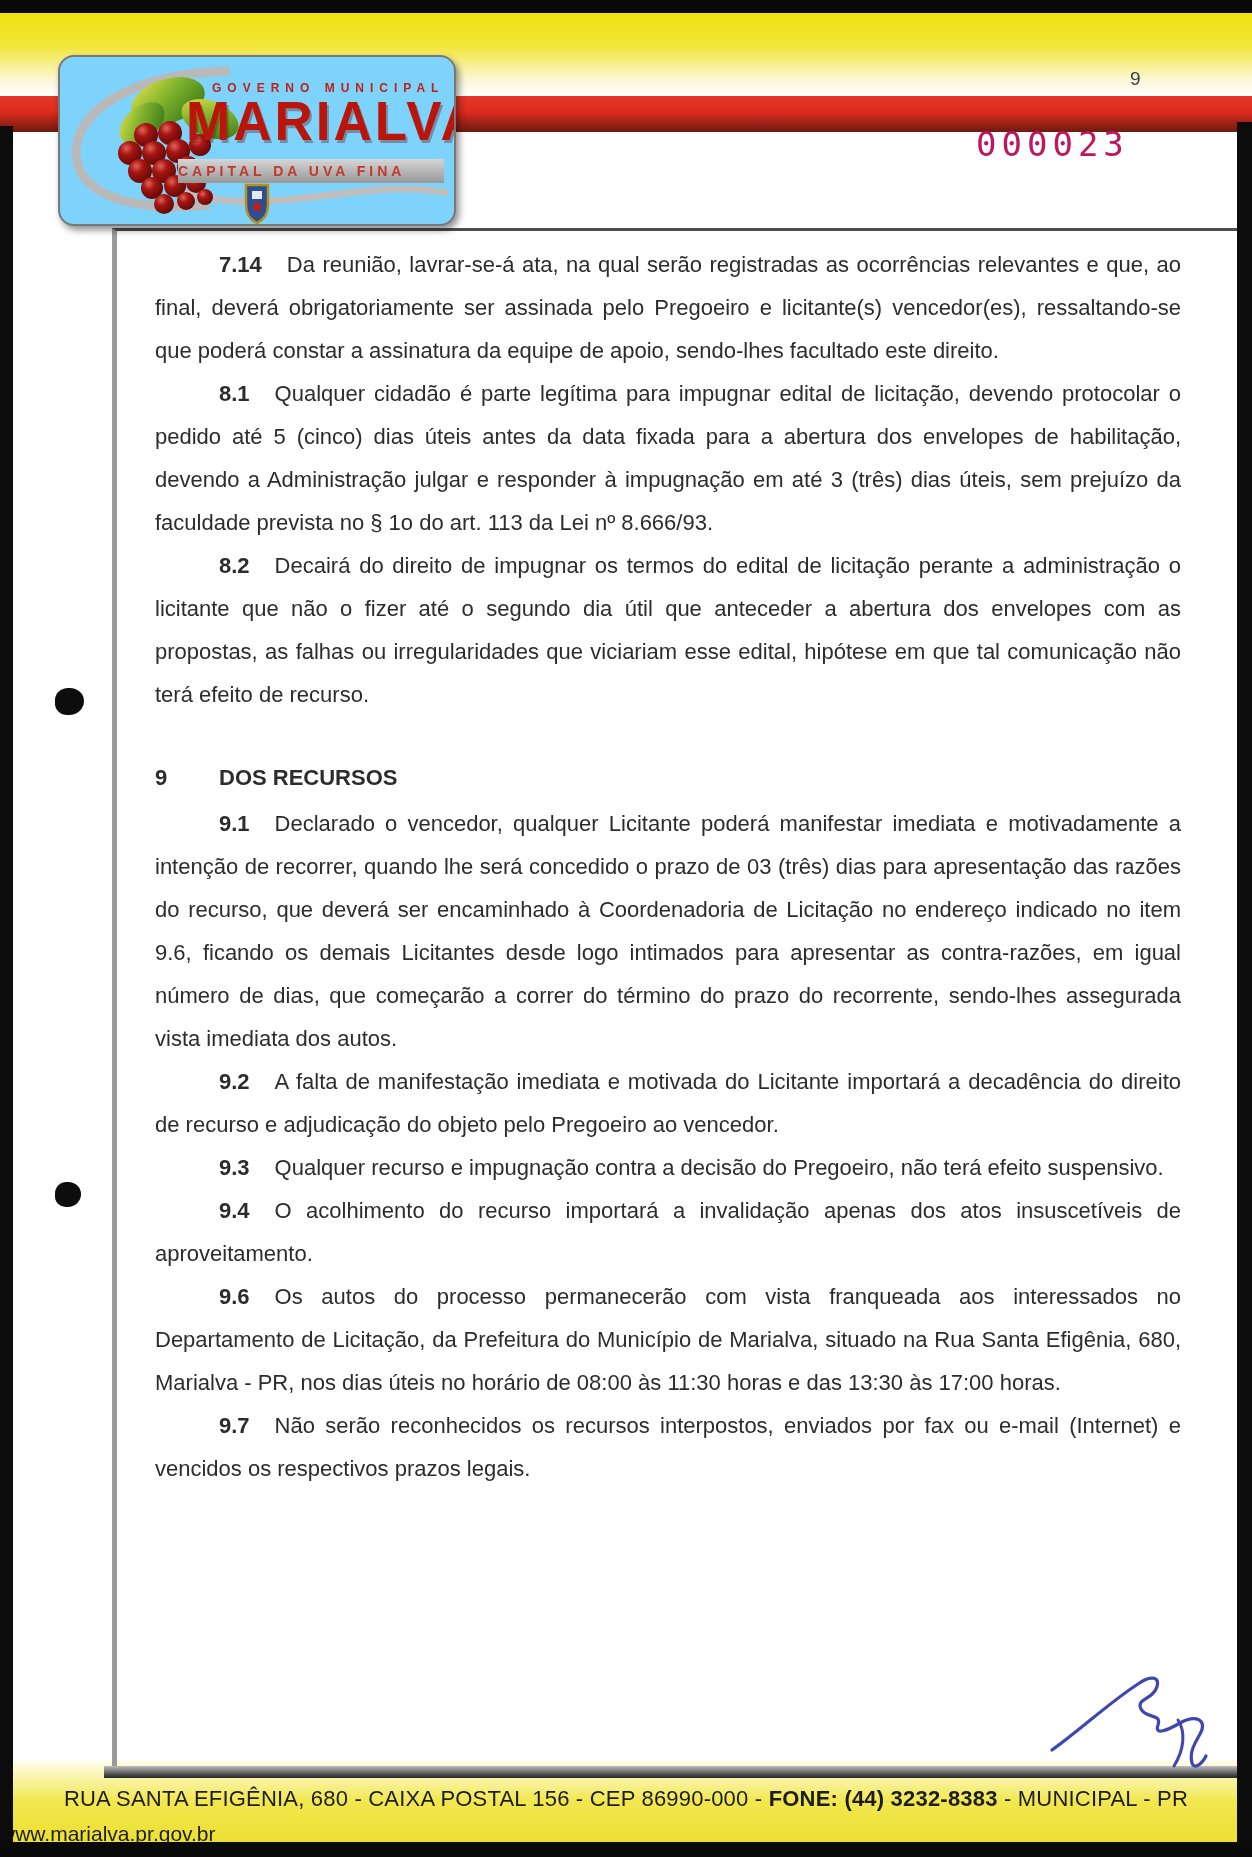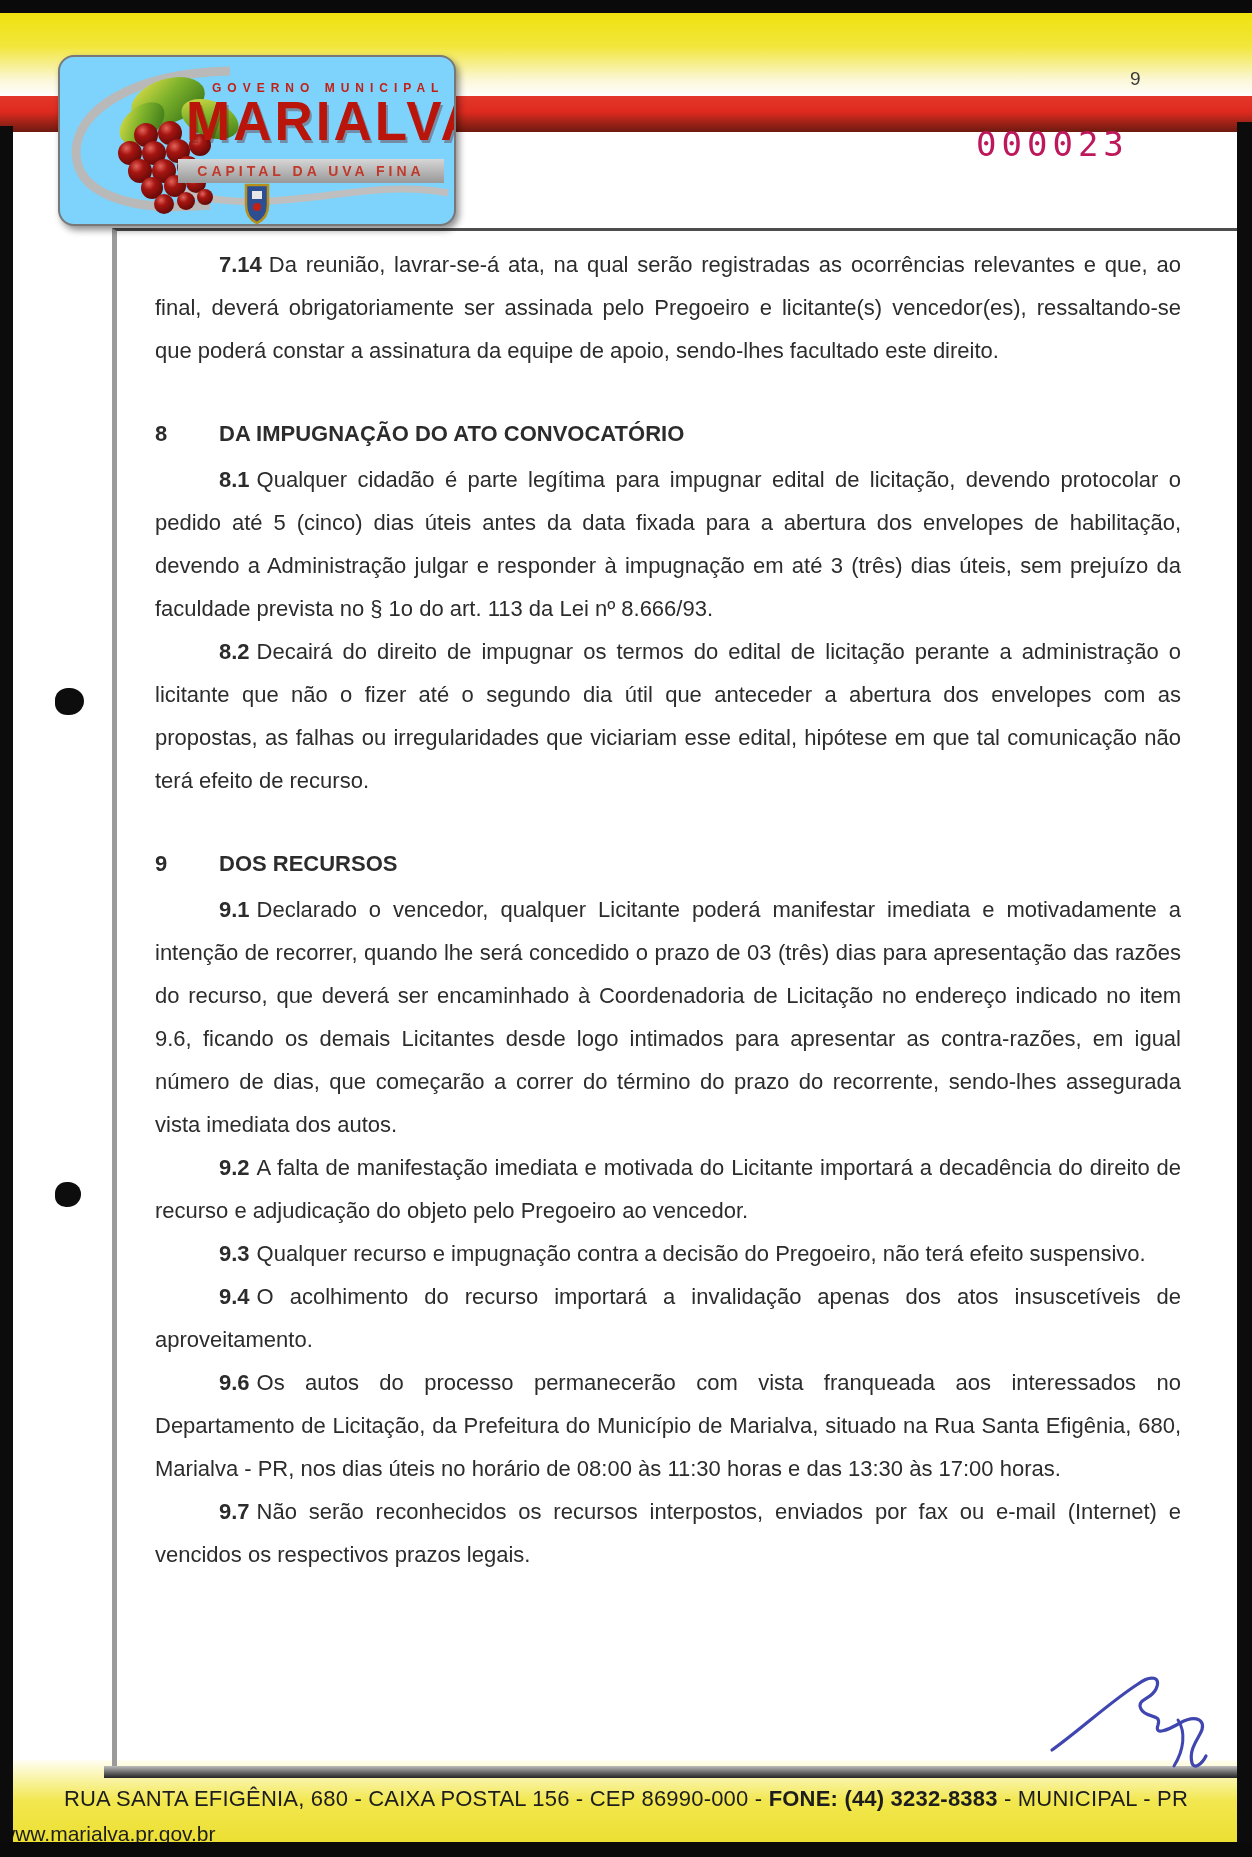--- a/index.html
+++ b/index.html
@@ -28,32 +28,32 @@
   .logo-box{position:absolute;top:55px;left:58px;width:394px;height:167px;background:#7dd3fc;
     border:2px solid #787878;border-radius:16px;box-shadow:3px 4px 7px rgba(0,0,0,.45);
     z-index:6;overflow:hidden}
   .logo-art{position:absolute;top:0;left:0}
   .logo-governo{position:absolute;top:24px;left:152px;font-size:12px;font-weight:bold;
     letter-spacing:6px;color:#c22015;white-space:nowrap}
   .logo-name{position:absolute;top:33px;left:126px;font-size:53px;font-weight:bold;
     letter-spacing:3px;color:#ba150b;text-shadow:2px 3px 0 rgba(96,12,6,.35);white-space:nowrap;
     transform:scaleY(1.05)}
   .logo-ribbon{position:absolute;top:102px;left:118px;width:266px;height:24px;
-    background:linear-gradient(180deg,#d6d6d6,#989898);display:flex;align-items:center;justify-content:center}
+    background:linear-gradient(180deg,#d6d6d6,#989898);display:flex;align-items:center;}
   .logo-ribbon span{font-size:14px;font-weight:bold;letter-spacing:4px;color:#c0392b;white-space:nowrap}
 
   
   .content-box{position:absolute;left:112px;top:228px;right:15px;bottom:89px;box-sizing:border-box;
     border-left:5px solid #9b9b9b;border-top:3px solid #4d4d4d;
     padding:12px 56px 0 38px;color:#2c2c2c;font-size:22px;line-height:43px;
     text-align:justify;z-index:2}
   .box-bottom-bar{position:absolute;left:104px;right:15px;top:1766px;height:12px;
     background:linear-gradient(180deg,#bdbdbd,#5d5d5d 60%,#232323);z-index:3}
   .para{text-indent:64px;margin:0}
-  .para .num{font-weight:bold;padding-right:7px}
+  .para .num{font-weight:bold;padding-right:25px}
   .heading{font-weight:bold;margin:40px 0 3px 0;text-align:left;text-indent:0}
   .heading .num{display:inline-block;min-width:64px;padding-right:0}
 
   
   .hole{position:absolute;left:55px;width:29px;height:27px;background:#0d0d0d;z-index:3;
     border-radius:48% 52% 55% 45%}
   .hole-1{top:688px}
   .hole-2{top:1182px;width:26px;height:25px}
 
   
@@ -131,21 +131,20 @@
   <div class="logo-ribbon">
     <span>CAPITAL DA UVA FINA</span>
   </div>
 </div>
 
 <div class="hole hole-1"></div>
 <div class="hole hole-2"></div>
 
 <div class="content-box">
     <div class="para"><span class="num">7.14</span><span class="txt">Da reunião, lavrar-se-á ata, na qual serão registradas as ocorrências relevantes e que, ao final, deverá obrigatoriamente ser assinada pelo Pregoeiro e licitante(s) vencedor(es), ressaltando-se que poderá constar a assinatura da equipe de apoio, sendo-lhes facultado este direito.</span></div>
-    <div class="heading"><span class="num">8</span><span class="txt">DA IMPUGNAÇÃO DO ATO CONVOCATÓRIO</span></div>
     <div class="para"><span class="num">8.1</span><span class="txt">Qualquer cidadão é parte legítima para impugnar edital de licitação, devendo protocolar o pedido até 5 (cinco) dias úteis antes da data fixada para a abertura dos envelopes de habilitação, devendo a Administração julgar e responder à impugnação em até 3 (três) dias úteis, sem prejuízo da faculdade prevista no § 1o do art. 113 da Lei nº 8.666/93.</span></div>
     <div class="para"><span class="num">8.2</span><span class="txt">Decairá do direito de impugnar os termos do edital de licitação perante a administração o licitante que não o fizer até o segundo dia útil que anteceder a abertura dos envelopes com as propostas, as falhas ou irregularidades que viciariam esse edital, hipótese em que tal comunicação não terá efeito de recurso.</span></div>
     <div class="heading"><span class="num">9</span><span class="txt">DOS RECURSOS</span></div>
     <div class="para"><span class="num">9.1</span><span class="txt">Declarado o vencedor, qualquer Licitante poderá manifestar imediata e motivadamente a intenção de recorrer, quando lhe será concedido o prazo de 03 (três) dias para apresentação das razões do recurso, que deverá ser encaminhado à Coordenadoria de Licitação no endereço indicado no item 9.6, ficando os demais Licitantes desde logo intimados para apresentar as contra-razões, em igual número de dias, que começarão a correr do término do prazo do recorrente, sendo-lhes assegurada vista imediata dos autos.</span></div>
     <div class="para"><span class="num">9.2</span><span class="txt">A falta de manifestação imediata e motivada do Licitante importará a decadência do direito de recurso e adjudicação do objeto pelo Pregoeiro ao vencedor.</span></div>
     <div class="para"><span class="num">9.3</span><span class="txt">Qualquer recurso e impugnação contra a decisão do Pregoeiro, não terá efeito suspensivo.</span></div>
     <div class="para"><span class="num">9.4</span><span class="txt">O acolhimento do recurso importará a invalidação apenas dos atos insuscetíveis de aproveitamento.</span></div>
     <div class="para"><span class="num">9.6</span><span class="txt">Os autos do processo permanecerão com vista franqueada aos interessados no Departamento de Licitação, da Prefeitura do Município de Marialva, situado na Rua Santa Efigênia, 680, Marialva - PR, nos dias úteis no horário de 08:00 às 11:30 horas e das 13:30 às 17:00 horas.</span></div>
     <div class="para"><span class="num">9.7</span><span class="txt">Não serão reconhecidos os recursos interpostos, enviados por fax ou e-mail (Internet) e vencidos os respectivos prazos legais.</span></div>
   </div>

